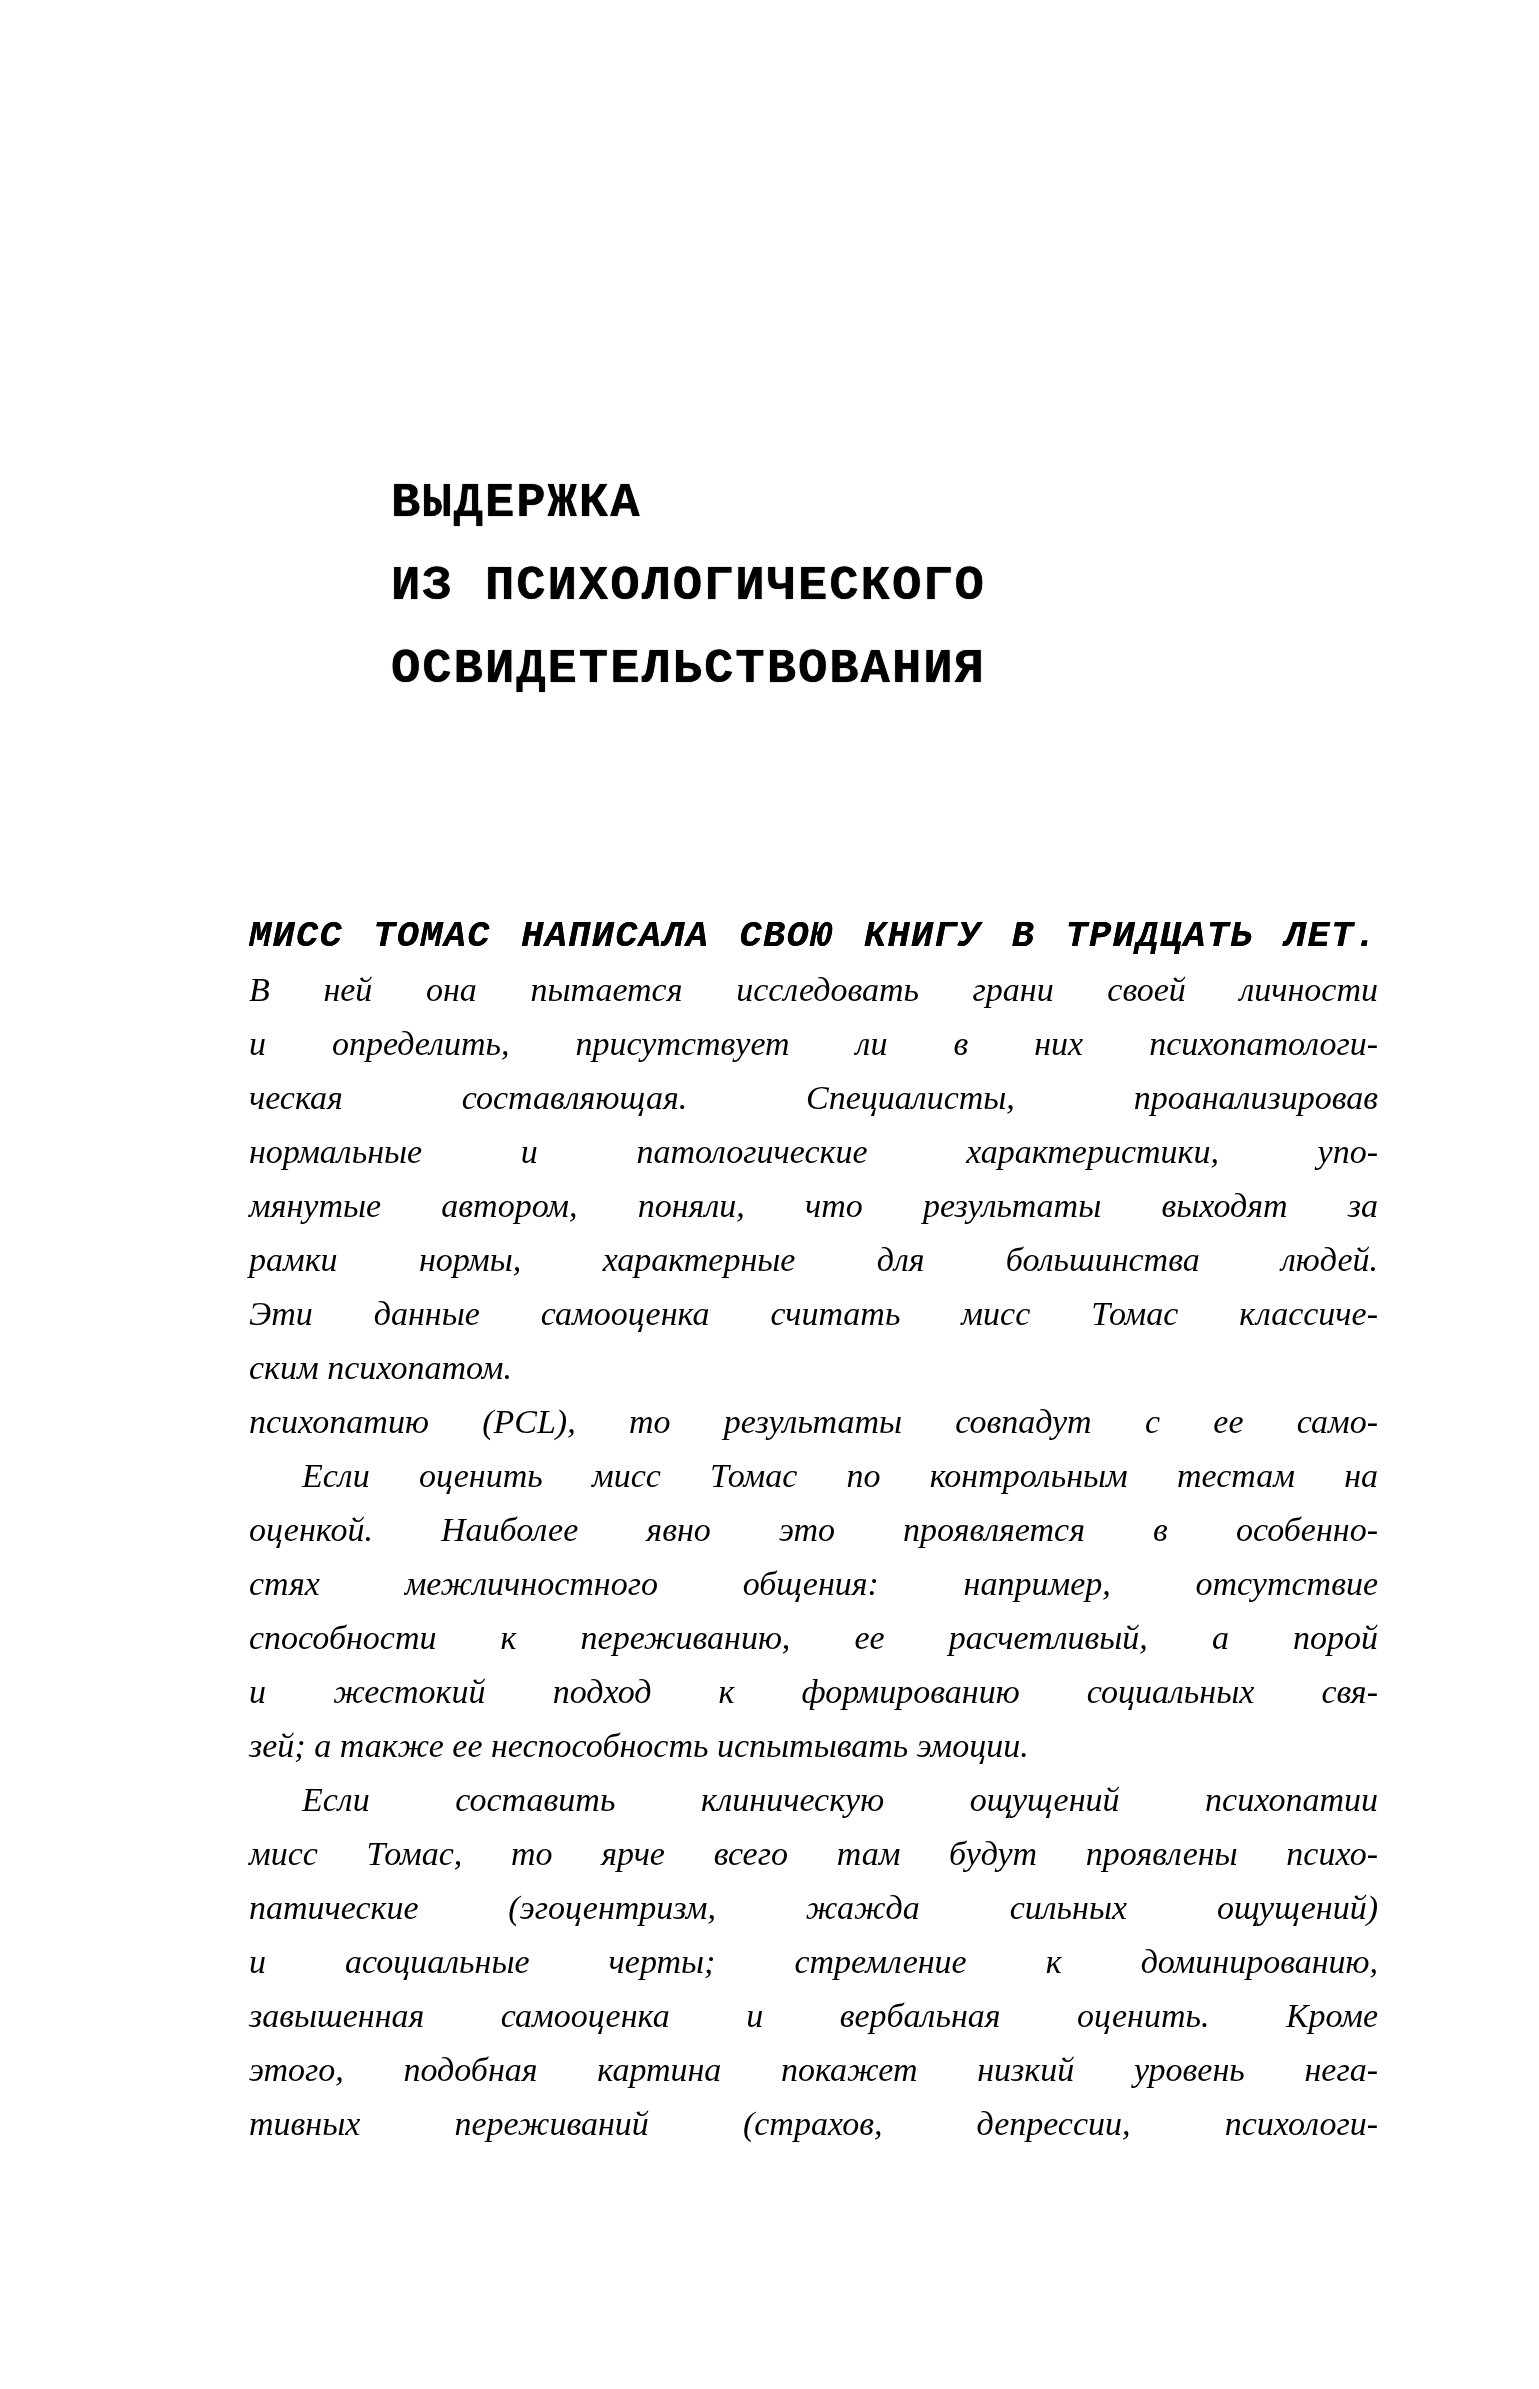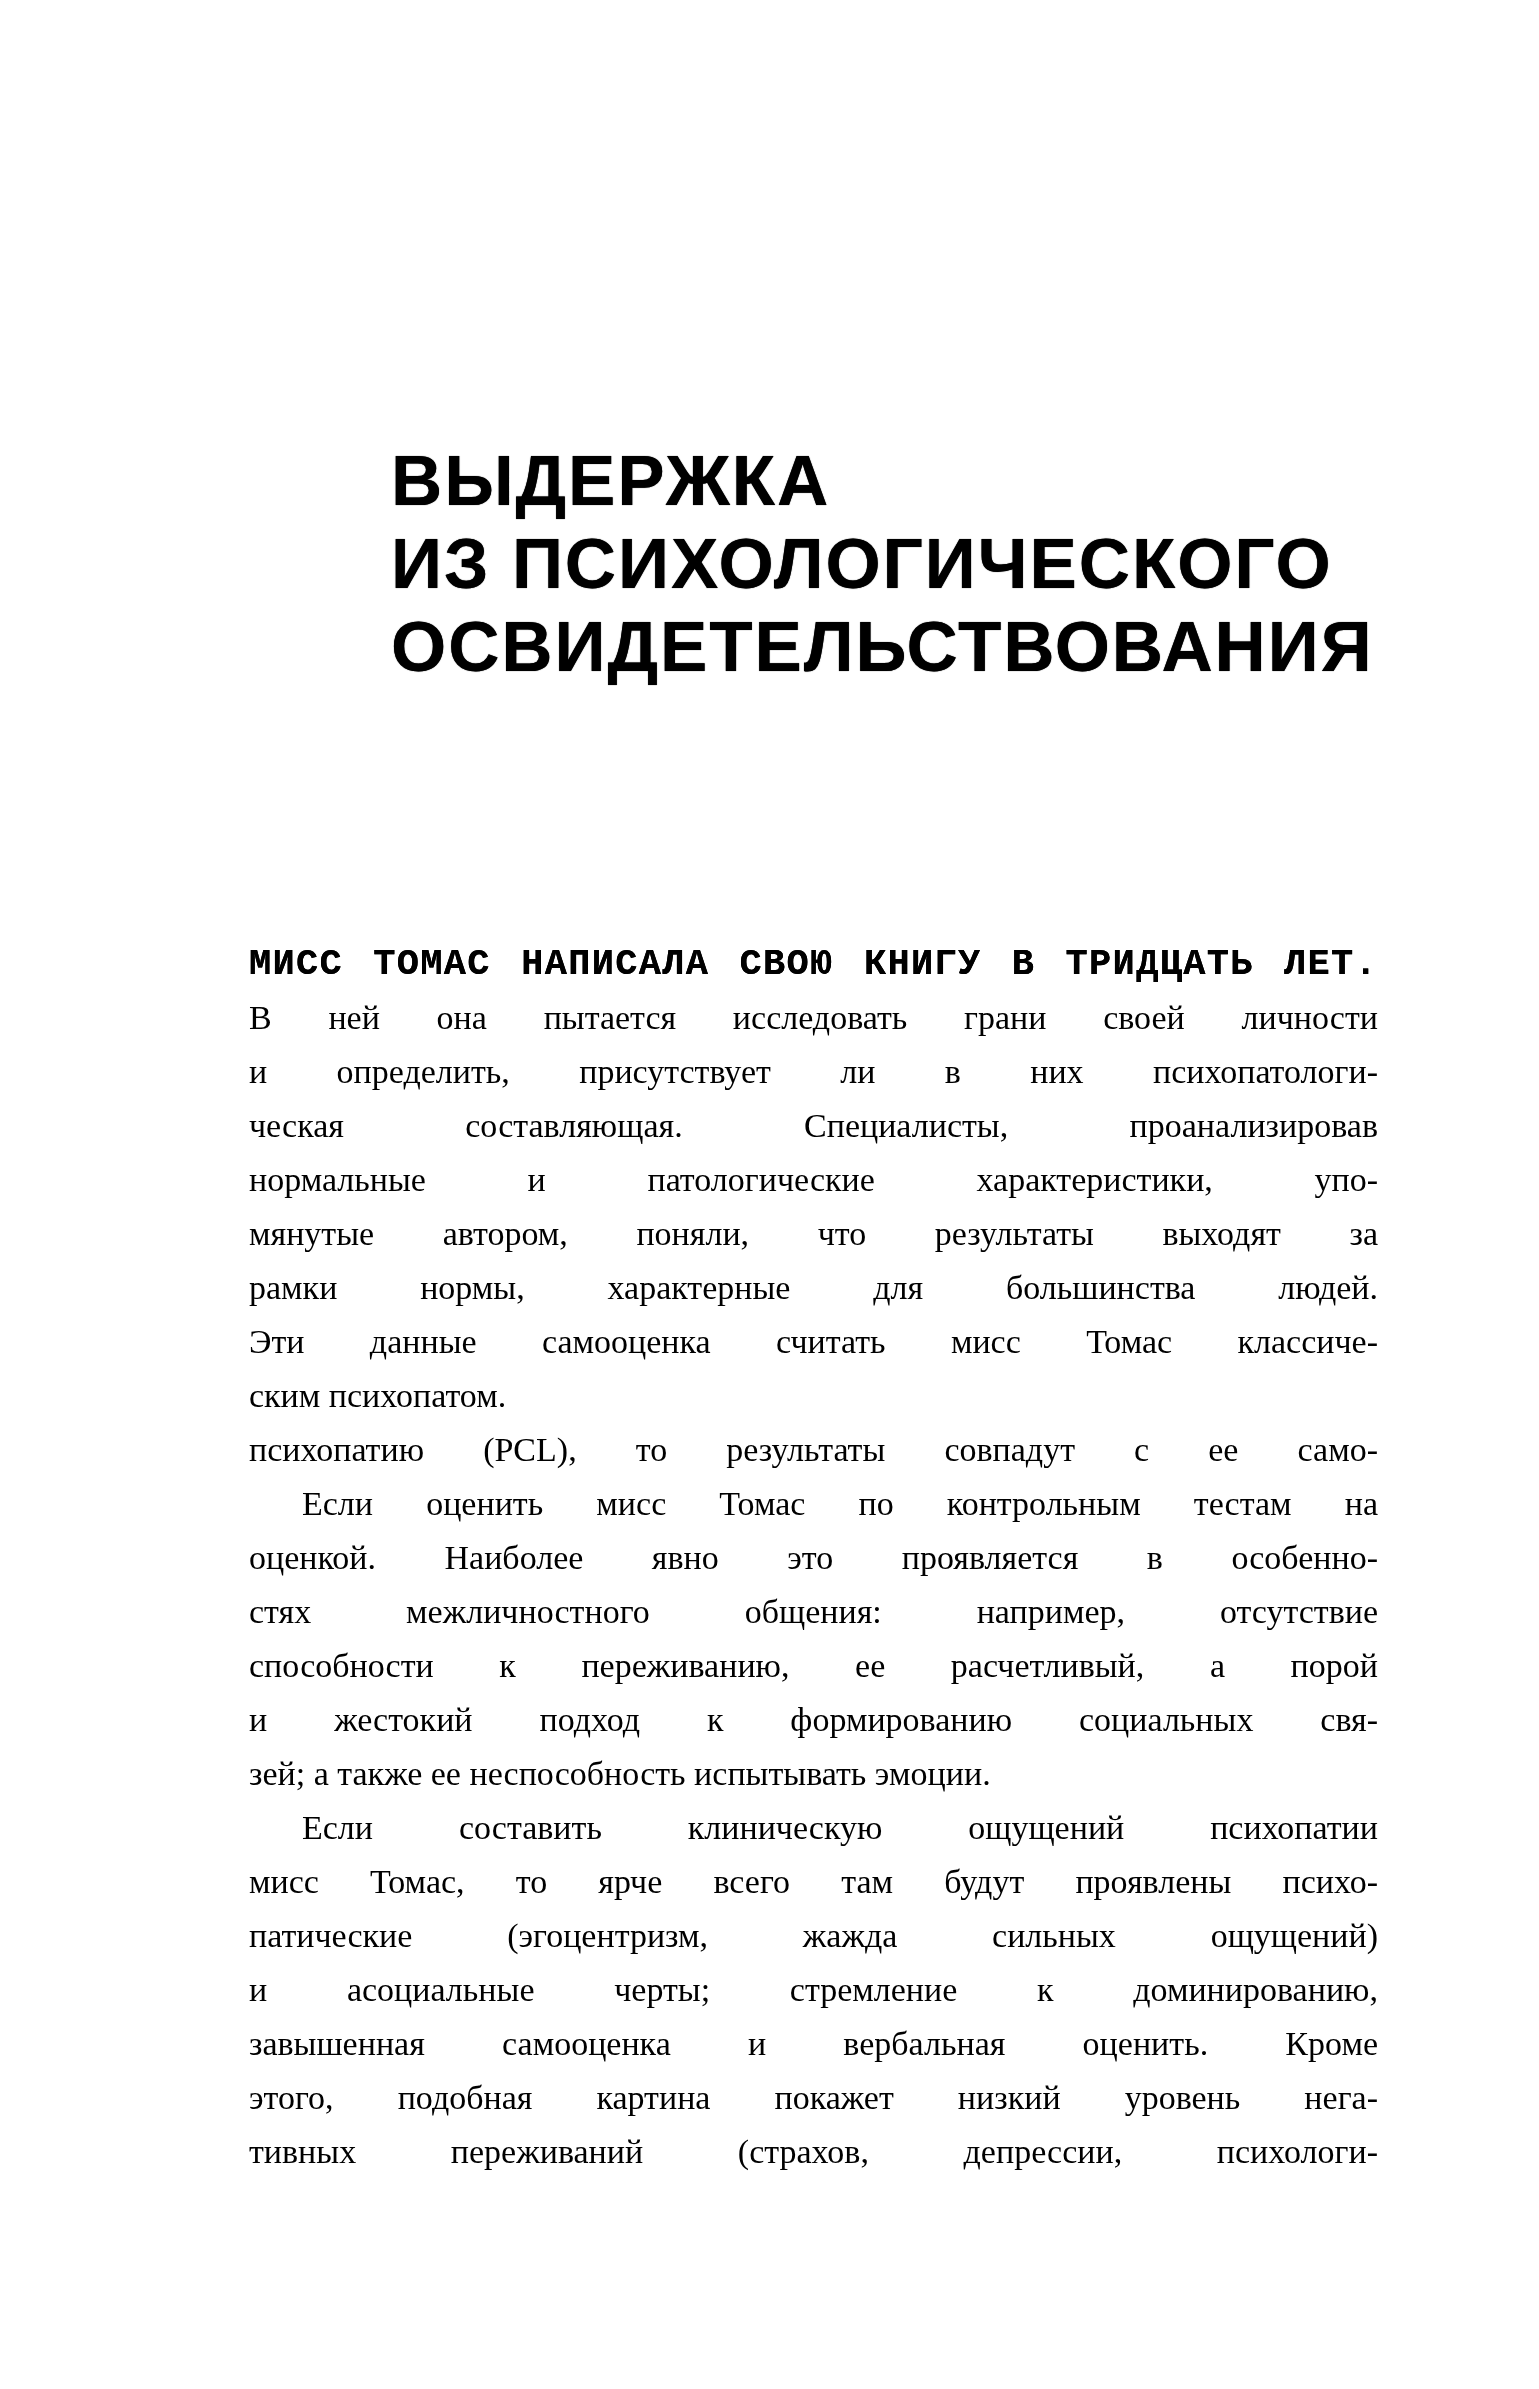--- a/index.html
+++ b/index.html
@@ -14,37 +14,38 @@
   }
   .page {
     position: absolute;
     inset: 0;
     background: #ffffff;
   }
   
   .chapter-title {
     position: absolute;
     left: 391px;
-    top: 439px;
-    font-family: Liberation Sans, sans-serif;
+    top: 462px;
+    font-family: Liberation Mono, monospace;
     font-weight: 700;
-    font-size: 71px;
+    font-size: 49px;
     line-height: 83px;
     letter-spacing: 1.9px;
     white-space: nowrap;
     text-shadow: 0 0 0.9px #000;
   }
   
   .body-block {
     position: absolute;
     left: 249px;
-    top: 937px;
+    top: 909px;
     width: 1129px;
     font-size: 34px;
     line-height: 54px;
+    font-style: italic;
   }
   .lead-line {
     font-family: "Liberation Mono", monospace;
     font-weight: 700;
     font-size: 37px;
     letter-spacing: 1.3px;
     text-align: justify;
     text-align-last: justify;
     text-shadow: 0 0 0.6px #000;
   }

